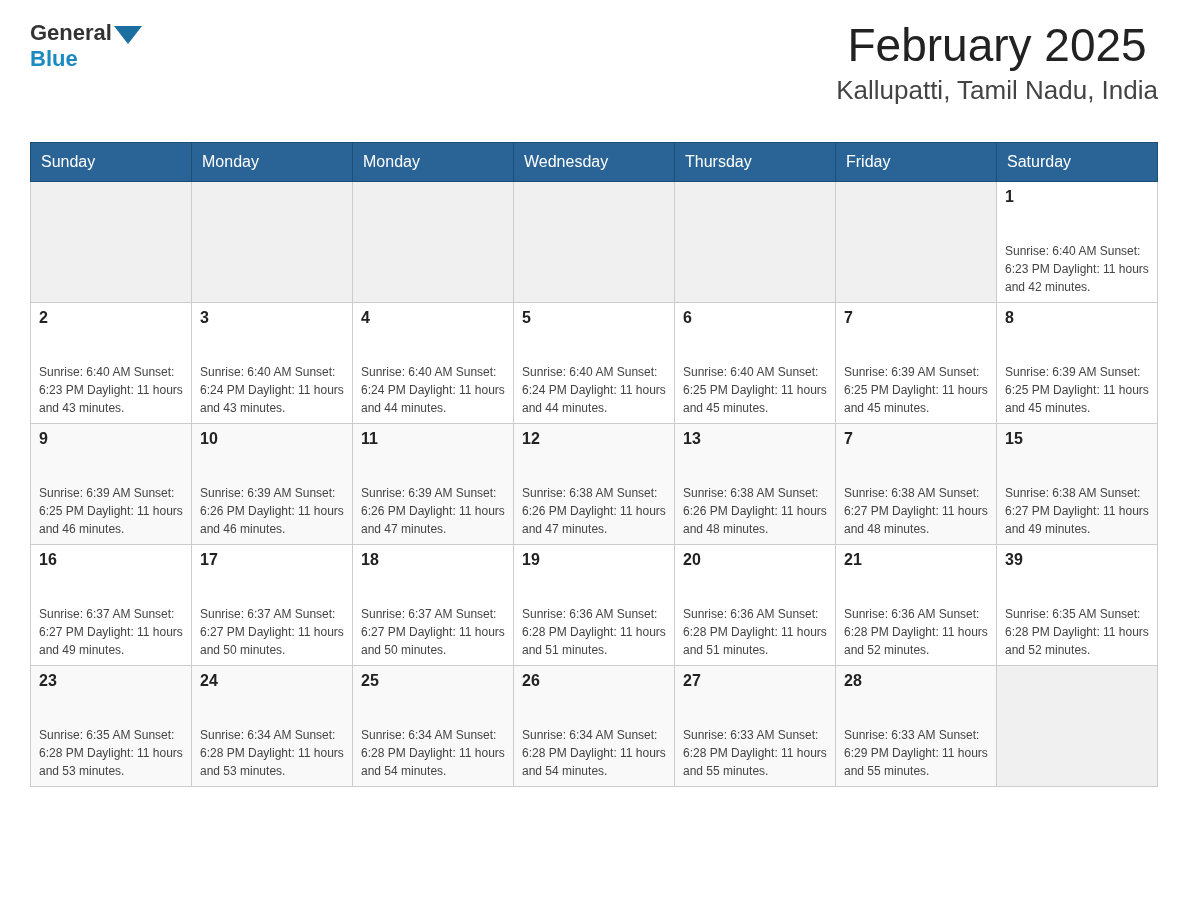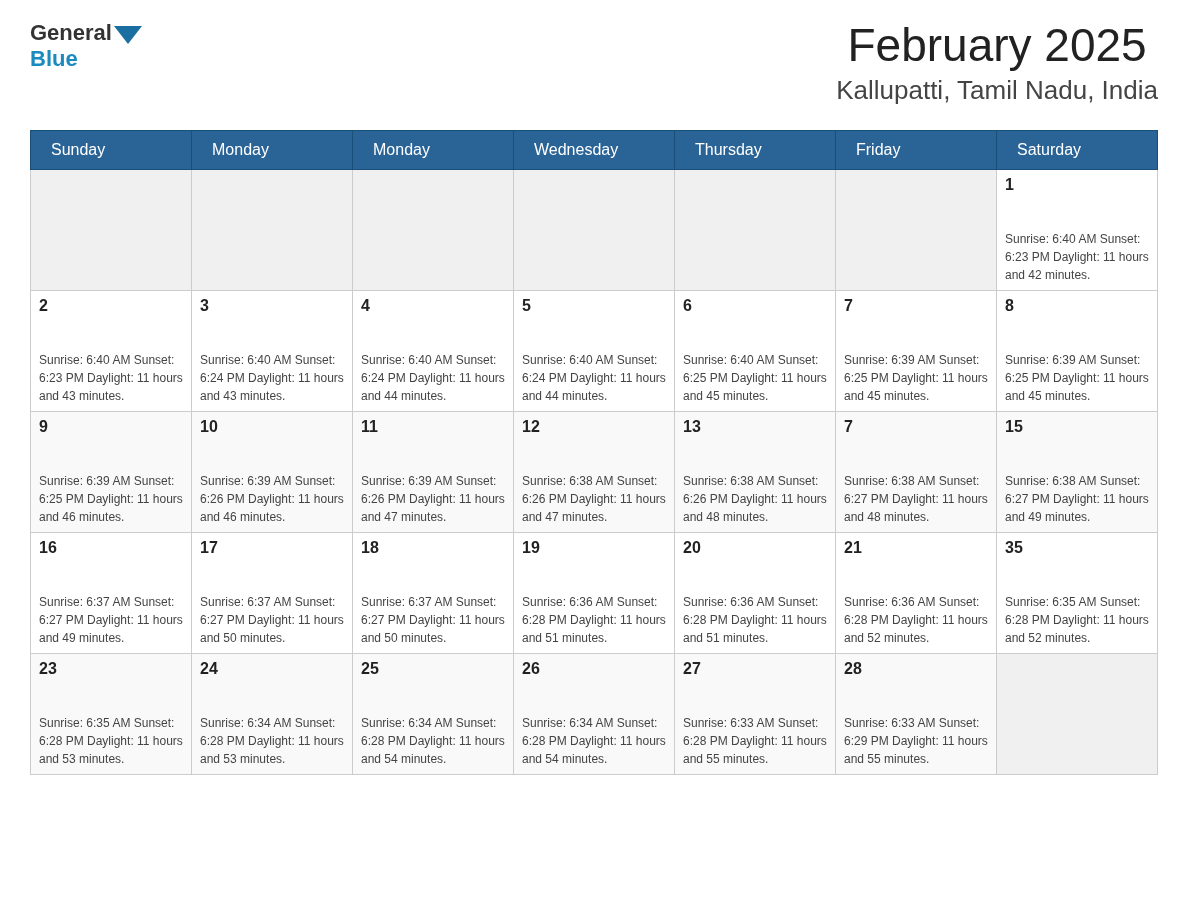--- a/index.html
+++ b/index.html
@@ -7,21 +7,21 @@
       font-family: Arial, sans-serif;
       background: #fff;
       padding: 20px 30px;
       width: 1188px;
       min-height: 918px;
     }
     .header {
       display: flex;
       justify-content: space-between;
       align-items: flex-start;
-      margin-bottom: 24px;
+      margin-bottom: 36px;
     }
     .logo-text-general {
       font-size: 22px;
       font-weight: bold;
       color: #333;
     }
     .logo-arrow {
       width: 0;
       height: 0;
       border-left: 14px solid transparent;
@@ -60,21 +60,21 @@
       margin-top: 4px;
     }
     table {
       width: 100%;
       border-collapse: collapse;
       table-layout: fixed;
     }
     thead tr th {
       background-color: #2a6496;
       color: #fff;
-      padding: 10px 20px;
+      padding: 10px 10px;
       font-size: 16px;
       font-weight: normal;
       text-align: left;
       border: 1px solid #1a4f78;
     }
     tbody tr td {
       vertical-align: top;
       padding: 6px 8px;
       border: 1px solid #ccc;
       height: 105px;
@@ -292,21 +292,21 @@
 and 51 minutes.</div>
         </td>
         <td>
           <span class="day-num">21</span>
           <div class="day-info">Sunrise: 6:36 AM
 Sunset: 6:28 PM
 Daylight: 11 hours
 and 52 minutes.</div>
         </td>
         <td>
-          <span class="day-num">35</span>
+          <span class="day-num">39</span>
           <div class="day-info">Sunrise: 6:35 AM
 Sunset: 6:28 PM
 Daylight: 11 hours
 and 52 minutes.</div>
         </td>
       </tr>
       <tr>
         <td>
           <span class="day-num">23</span>
           <div class="day-info">Sunrise: 6:35 AM

